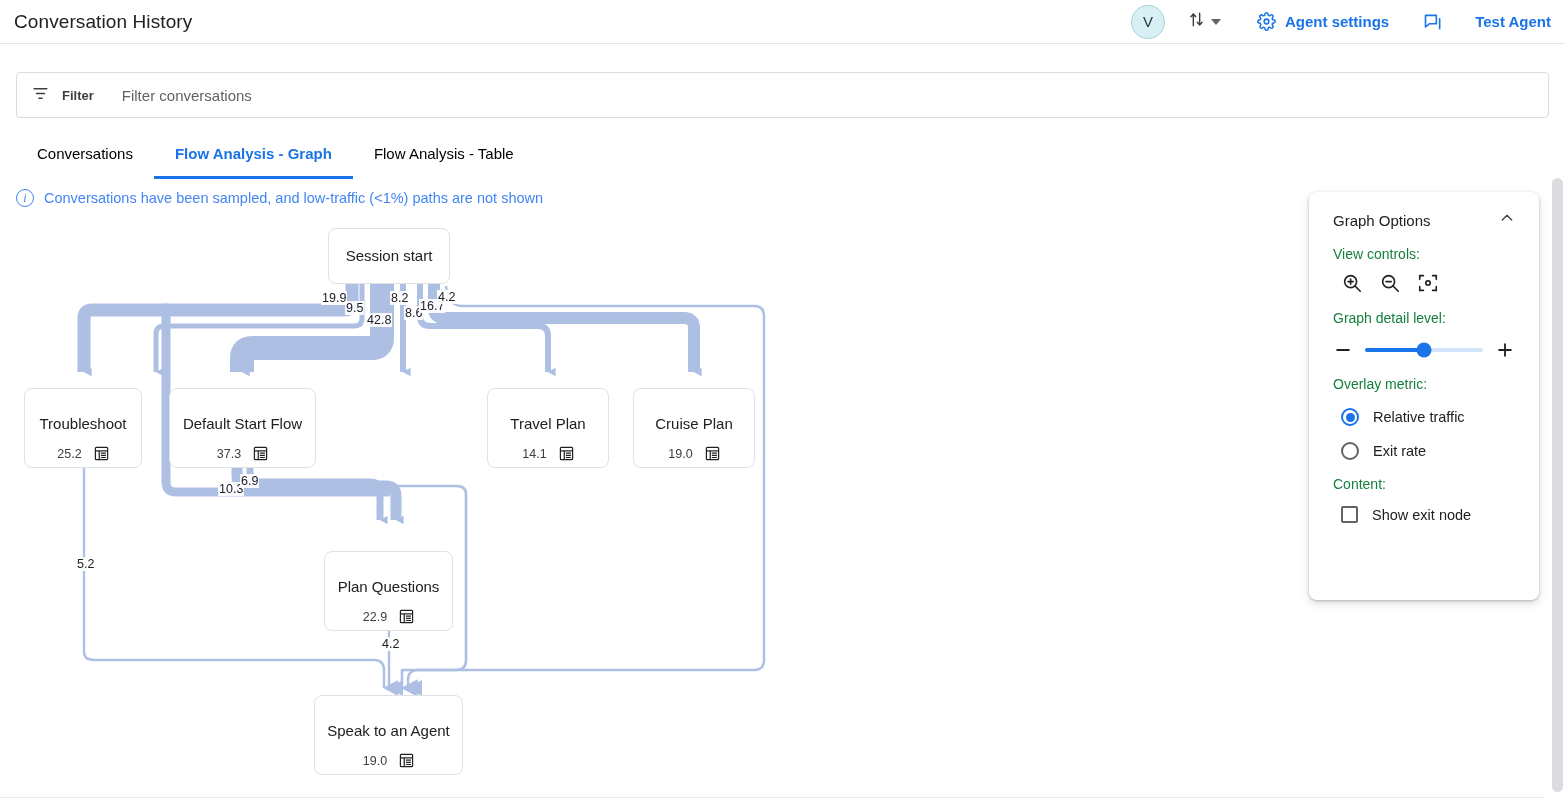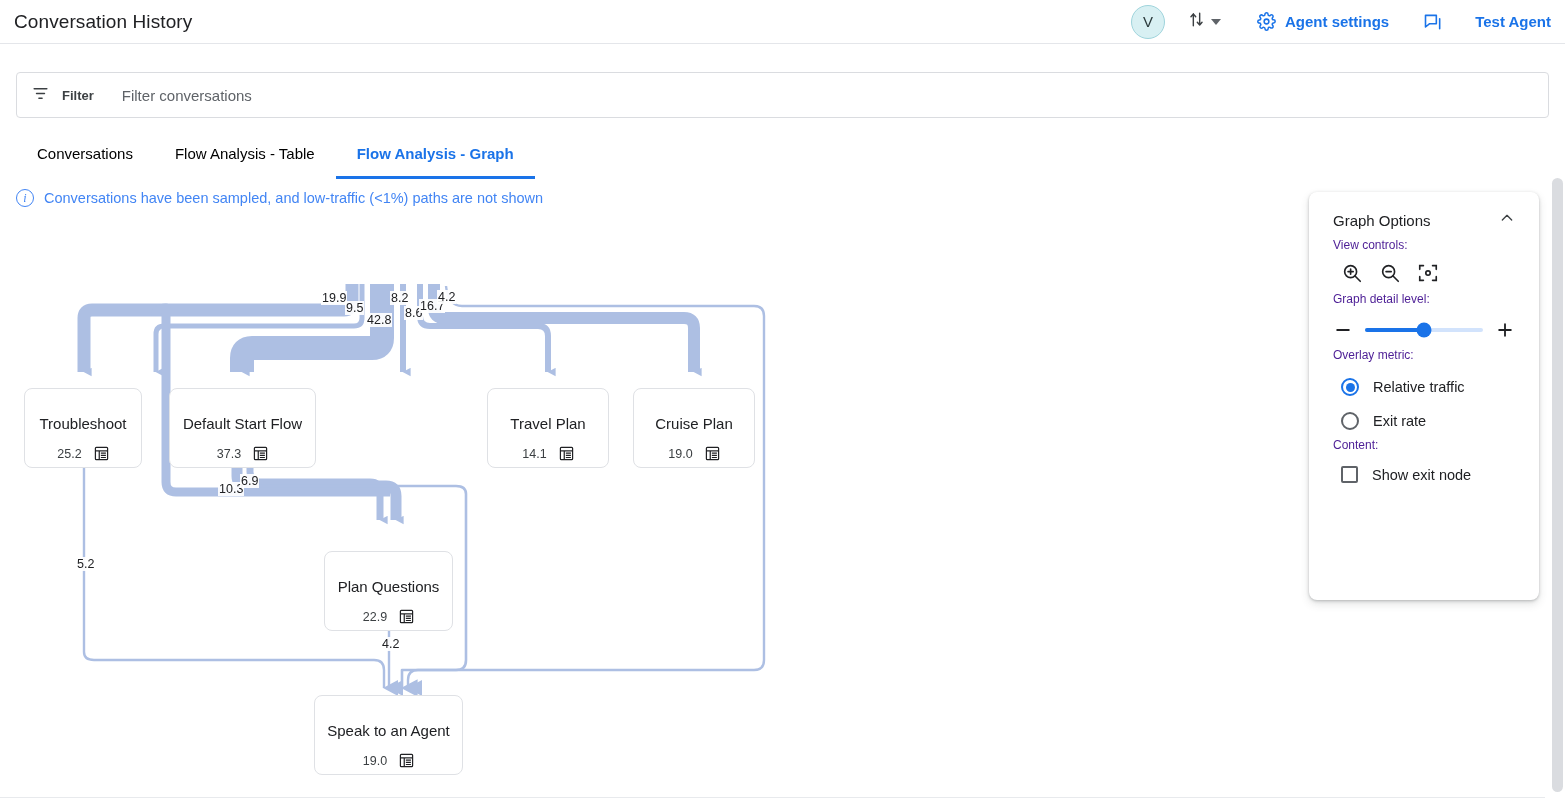--- a/index.html
+++ b/index.html
@@ -133,21 +133,21 @@
     width: 230px; height: 408px;
     background: #fff;
     border-radius: 8px;
     box-shadow: 0 1px 3px rgba(60,64,67,.3), 0 4px 8px rgba(60,64,67,.15);
     z-index: 20;
     padding: 18px 24px;
   }
   .panel-head { display: flex; align-items: center; justify-content: space-between; }
   .panel-title { font-size: 15px; color: #202124; }
   .chev-up { cursor: pointer; }
-  .panel-section-label { font-size: 12px; color: #4c1d95; margin-top: 8px; }
+  .panel-section-label { font-size: 14px; color: #15803d; margin-top: 16px; }
   .view-controls { display: flex; gap: 16px; margin-top: 10px; padding-left: 8px; }
   .vc-btn { cursor: pointer; width: 22px; height: 22px; }
 
   .slider-row { display: flex; align-items: center; gap: 12px; margin-top: 14px; }
   .slider-minus, .slider-plus { width: 20px; height: 20px; flex: none; cursor: pointer; }
   .slider-track {
     position: relative; flex: 1; height: 4px;
     background: #d2e3fc; border-radius: 2px;
   }
   .slider-fill {
@@ -245,22 +245,22 @@
     <svg width="19" height="19" viewBox="0 0 24 24" fill="none" stroke="#3c4043" stroke-width="1.9" stroke-linecap="round">
       <path d="M4 6h16M7 12h10M10 18h4"></path>
     </svg>
   </span>
   <span class="filter-label">Filter</span>
   <span class="filter-placeholder">Filter conversations</span>
 </div>
 
 <div class="tabs">
   <div class="tab">Conversations</div>
+  <div class="tab active">Flow Analysis - Graph</div>
   <div class="tab">Flow Analysis - Table</div>
-  <div class="tab active">Flow Analysis - Graph</div>
 </div>
 
 <div class="info-banner">
   <span class="info-icon">i</span>
   <span>Conversations have been sampled, and low-traffic (&lt;1%) paths are not shown</span>
 </div>
 
 <div class="graph-canvas">
 
   <svg class="graph-svg" width="1545" height="622">
@@ -298,20 +298,23 @@
 
       <path d="M84,272 L84,476 Q84,484 94,484 L374,484 Q384,484 384,494 L384,512" stroke-width="2.4" marker-end="url(#ah)"></path>
 
       <path d="M389,436 L389,512" stroke-width="2.4" marker-end="url(#ah)"></path>
 
       <path d="M466,318 Q466,310 456,310 L240,310 M466,318 L466,484 Q466,494 456,494 L402,494 L402,512" stroke-width="2.6" marker-end="url(#ah)"></path>
 
     </g>
   </svg>
 
+  <div class="node" style="left:328px; top:52px; width:122px; height:56px;">
+    <div class="node-title" style="margin-top:18px;">Session start</div>
+  </div>
 
   <div class="node" style="left:24px; top:212px; width:118px; height:80px;">
     <div class="node-title">Troubleshoot</div>
     <div class="node-metric-row">
       <span class="node-metric">25.2</span>
       <span>
         <svg class="node-icon" viewBox="0 0 16 16" fill="none" stroke="#202124" stroke-width="1.3">
           <rect x="1.5" y="1.5" width="13" height="13" rx="1"></rect>
             <path d="M1.5 5.2h13"></path>
             <path d="M5.6 5.2v9.3"></path>

